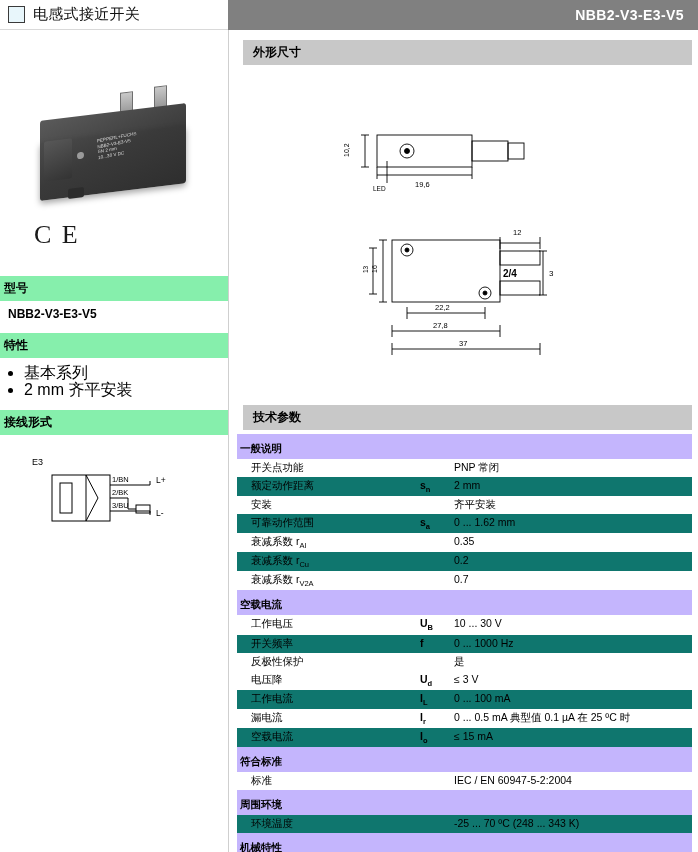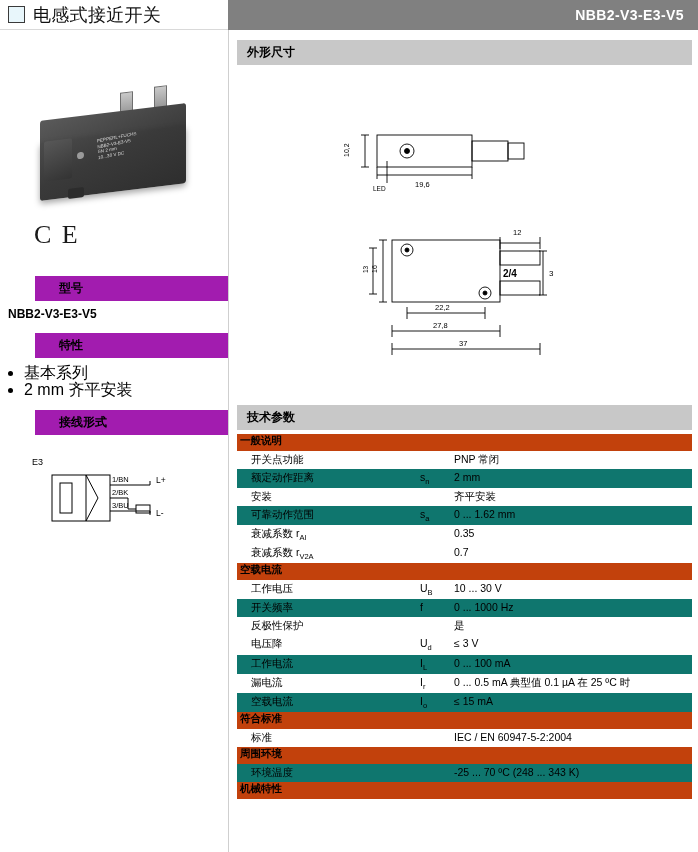--- a/index.html
+++ b/index.html
@@ -21,21 +21,21 @@
   .header-left {
     display: flex; align-items: center;
     width: 228px; height: 30px; padding-left: 8px;
   }
   .hdr-square {
     width: 17px; height: 17px;
     border: 1px solid #3a3a3a;
     background: #e8f6fb;
     margin-right: 8px;
   }
-  .hdr-title { font-size: 18px; color: #111; letter-spacing: .3px; }
+  .hdr-title { font-size: 15px; color: #111; letter-spacing: .3px; }
   .header-right {
     flex: 1; height: 30px;
     background: #808080;
     color: #fff;
     display: flex; align-items: center; justify-content: flex-end;
     padding-right: 14px;
     font-size: 14px; font-weight: bold; letter-spacing: .4px;
   }
 
   
@@ -99,47 +99,46 @@
     width: 7px; height: 7px; border-radius: 50%;
     background: #9a9a9a; transform: skewY(-7deg);
   }
   .ce-mark {
     position: absolute; left: 26px; top: 184px;
     font-size: 26px; font-family: "Liberation Serif", serif;
     letter-spacing: 2px; color: #1a1a1a;
   }
 
   .sec-bar {
-    background: #a21caf;
+    background: #86efac;
     font-size: 12px; font-weight: bold;
-    padding: 4px 24px;
+    padding: 4px 4px;
     margin-top: 10px;
-    margin-left: 35px;
   }
   .sec-body { padding: 6px 8px 2px 8px; font-size: 11.5px; }
   .sec-body.model { font-weight: bold; font-size: 12px; }
   .feat-list { margin: 0; padding-left: 16px; font-size: 16px; line-height: 17px; }
 
   
   .wiring { position: relative; height: 120px; margin: 10px 0 0 0; }
 
   
   .r-section-bar {
     background: #c8c8c8;
     font-size: 12px; font-weight: bold;
     padding: 4px 10px;
-    margin: 10px 8px 0 8px;
+    margin: 10px 8px 0 14px;
   }
   .dim-area { position: relative; height: 330px; margin: 0 8px; }
   .tech-table { margin: 4px 8px 0 8px; width: calc(100% - 16px); border-collapse: collapse; }
   .tech-table td { font-size: 10.5px; padding: 2px 3px; vertical-align: top; }
-  .grp td { font-weight: bold; background: #c2410c; font-size: 10.5px; padding-top: 0; padding-bottom: 3px;}
+  .grp td { font-weight: bold; background: #c4b5fd; font-size: 10.5px; padding-top: 8px; padding-bottom: 3px;}
   .row-alt { background: #0f766e; }
   .c-name { width: 180px; padding-left: 14px !important; }
-  .c-sym  { width: 34px; }
+  .c-sym  { width: 34px; font-weight: bold; }
   .c-val  { }
   sub { font-size: 7.5px; }
 </style>
 </head>
 <body>
 
 <div class="page">
 
   <div class="header">
     <div class="header-left">
@@ -297,20 +296,25 @@
           <tr class="row-alt">
             <td class="c-name">可靠动作范围</td>
             <td class="c-sym">s<sub>a</sub></td>
             <td class="c-val">0 ... 1.62 mm</td>
           </tr>
           <tr>
             <td class="c-name"><span>衰减系数 r</span><sub>Al</sub></td>
             <td class="c-sym"></td>
             <td class="c-val">0.35</td>
           </tr>
+          <tr class="row-alt">
+            <td class="c-name"><span>衰减系数 r</span><sub>Cu</sub></td>
+            <td class="c-sym"></td>
+            <td class="c-val">0.2</td>
+          </tr>
           <tr>
             <td class="c-name"><span>衰减系数 r</span><sub>V2A</sub></td>
             <td class="c-sym"></td>
             <td class="c-val">0.7</td>
           </tr>
 
           <tr class="grp">
             <td colspan="3">空载电流</td>
           </tr>
           <tr>

